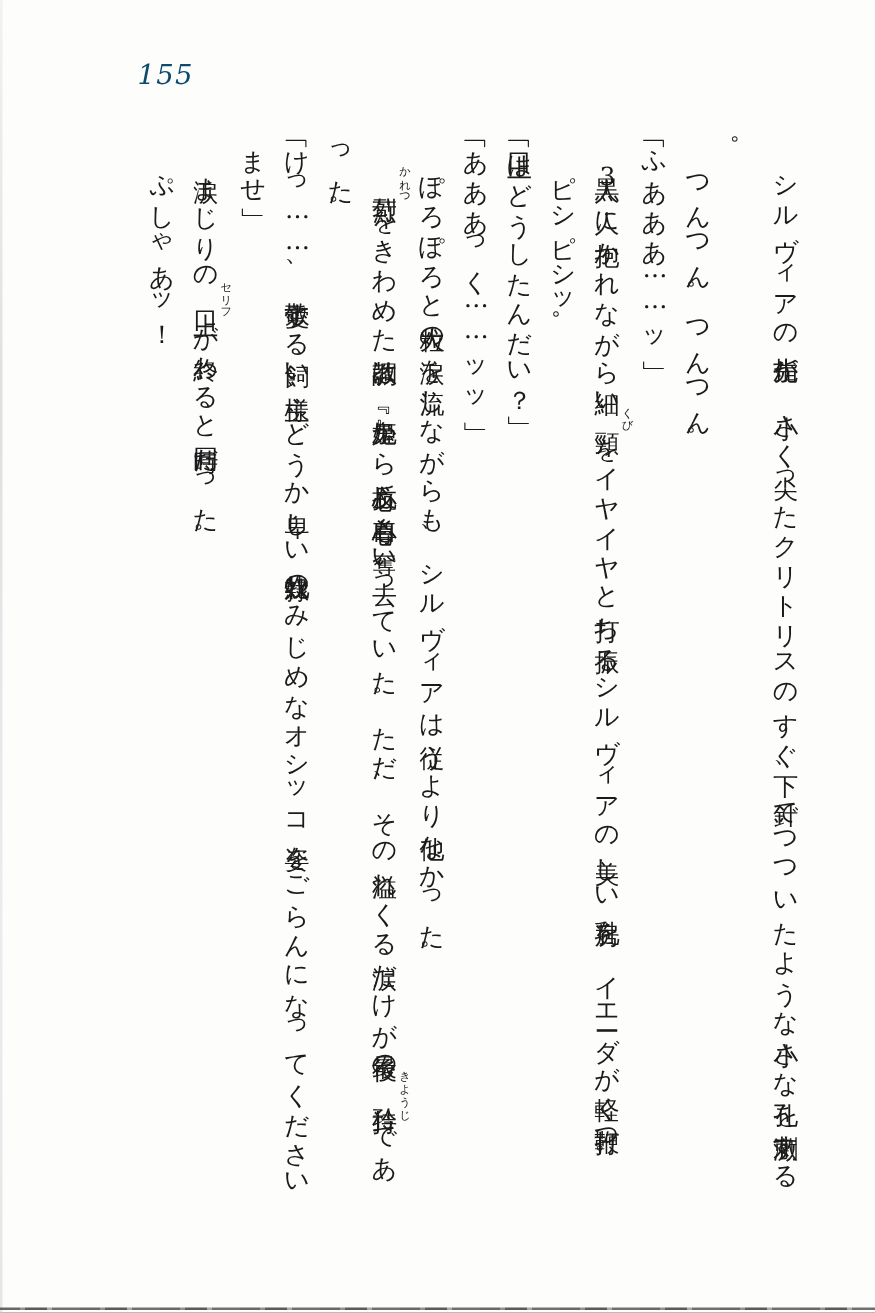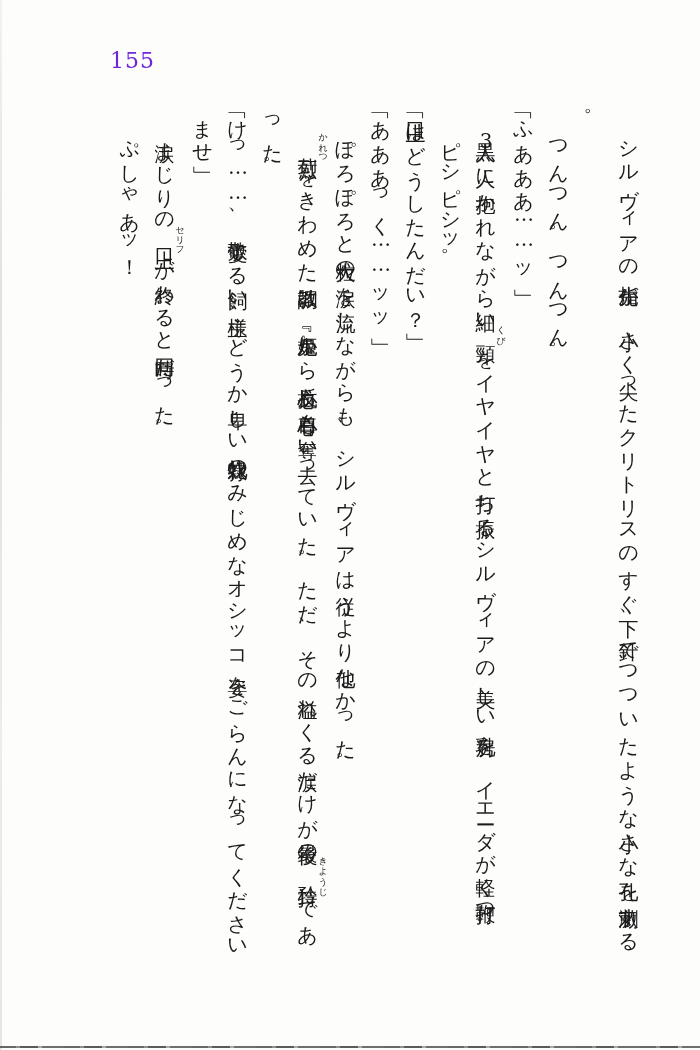--- a/index.html
+++ b/index.html
@@ -10,22 +10,23 @@
     margin: 0 auto;
     background: #fdfdfc;
     overflow: hidden;
     font-family: "DejaVu Serif", serif;
   }
   .page-number {
     position: absolute;
     top: 48px;
     left: 110px;
     font-size: 22px;
+    font-style: italic;
     letter-spacing: 1px;
-    color: #6d28d9;
+    color: #0c4a6e;
   }
   .text-body {
     position: absolute;
     top: 106px;
     right: 54px;
     height: 852px;
     writing-mode: vertical-rl;
     -webkit-writing-mode: vertical-rl;
     text-orientation: upright;
     -webkit-text-orientation: upright;

